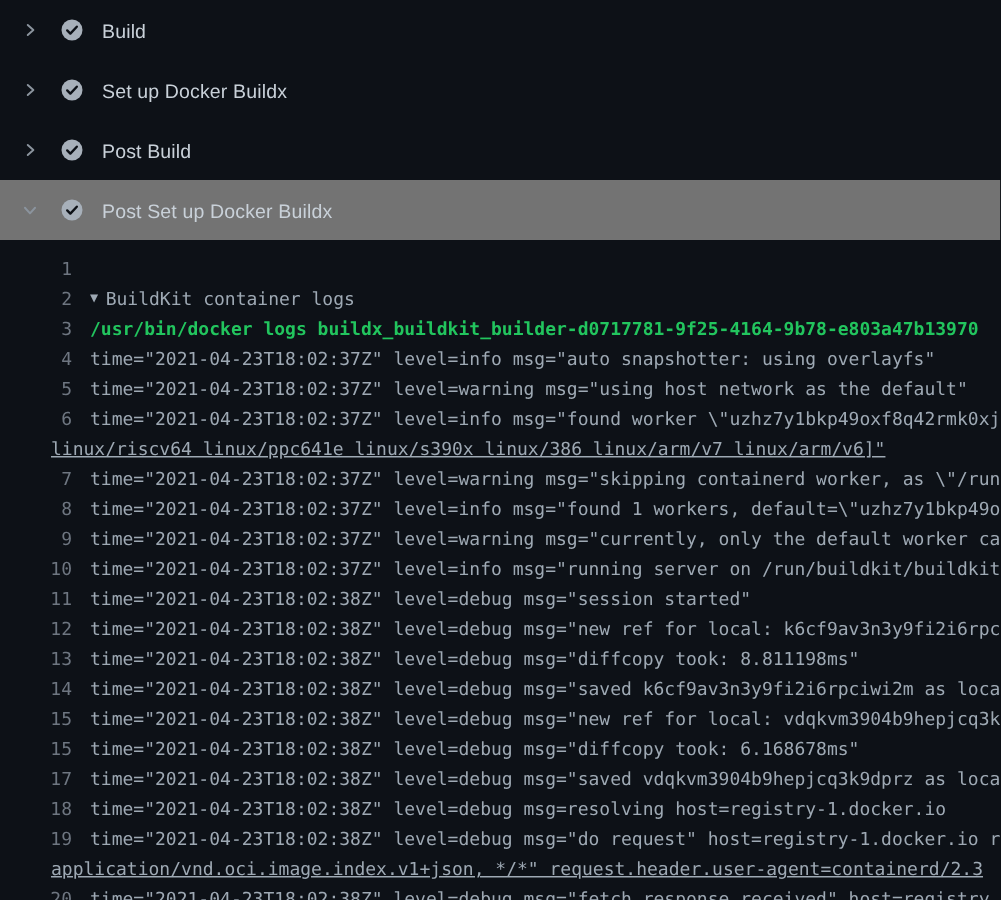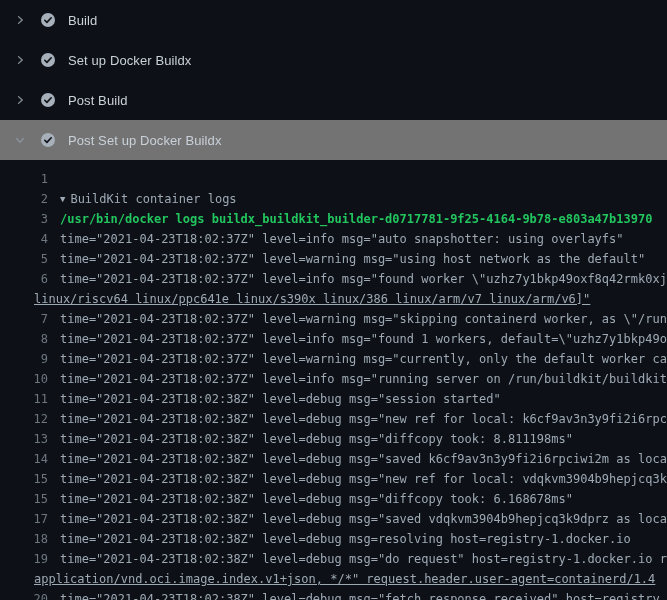--- a/index.html
+++ b/index.html
@@ -156,17 +156,17 @@
       <div class="log-row plain"><span class="ln">10</span><span class="txt">time="2021-04-23T18:02:37Z" level=info msg="running server on /run/buildkit/buildkit</span></div>
       <div class="log-row plain"><span class="ln">11</span><span class="txt">time="2021-04-23T18:02:38Z" level=debug msg="session started"</span></div>
       <div class="log-row plain"><span class="ln">12</span><span class="txt">time="2021-04-23T18:02:38Z" level=debug msg="new ref for local: k6cf9av3n3y9fi2i6rpc</span></div>
       <div class="log-row plain"><span class="ln">13</span><span class="txt">time="2021-04-23T18:02:38Z" level=debug msg="diffcopy took: 8.811198ms"</span></div>
       <div class="log-row plain"><span class="ln">14</span><span class="txt">time="2021-04-23T18:02:38Z" level=debug msg="saved k6cf9av3n3y9fi2i6rpciwi2m as loca</span></div>
       <div class="log-row plain"><span class="ln">15</span><span class="txt">time="2021-04-23T18:02:38Z" level=debug msg="new ref for local: vdqkvm3904b9hepjcq3k</span></div>
       <div class="log-row plain"><span class="ln">15</span><span class="txt">time="2021-04-23T18:02:38Z" level=debug msg="diffcopy took: 6.168678ms"</span></div>
       <div class="log-row plain"><span class="ln">17</span><span class="txt">time="2021-04-23T18:02:38Z" level=debug msg="saved vdqkvm3904b9hepjcq3k9dprz as loca</span></div>
       <div class="log-row plain"><span class="ln">18</span><span class="txt">time="2021-04-23T18:02:38Z" level=debug msg=resolving host=registry-1.docker.io</span></div>
       <div class="log-row plain"><span class="ln">19</span><span class="txt">time="2021-04-23T18:02:38Z" level=debug msg="do request" host=registry-1.docker.io r</span></div>
-      <div class="log-row continuation"><span class="txt">application/vnd.oci.image.index.v1+json, */*" request.header.user-agent=containerd/1.4</span></div>
+      <div class="log-row continuation"><span class="txt">application/vnd.oci.image.index.v1+json, */*" request.header.user-agent=containerd/2.3</span></div>
       <div class="log-row plain"><span class="ln">20</span><span class="txt">time="2021-04-23T18:02:38Z" level=debug msg="fetch response received" host=registry</span></div>
     </div>
 
 </div>
 
 </body></html>

